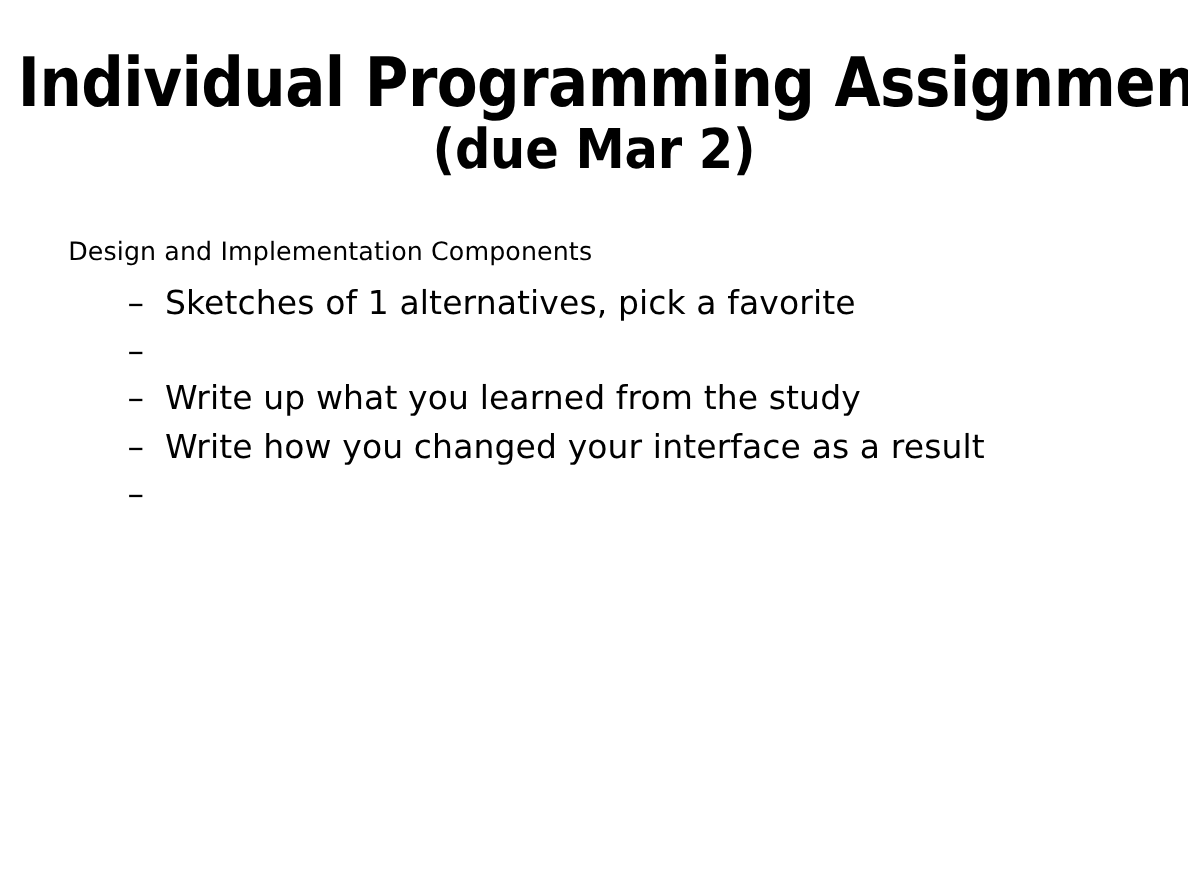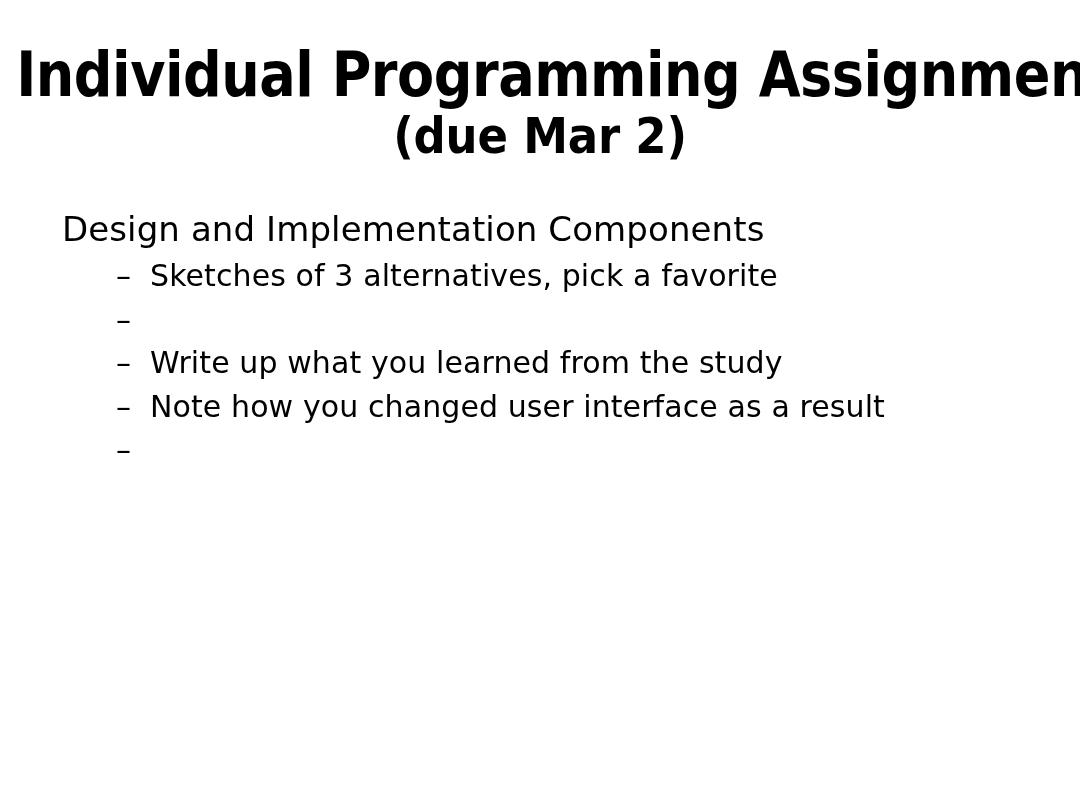--- a/index.html
+++ b/index.html
@@ -52,21 +52,21 @@
   
   .body-block {
     position: absolute;
     left: 62px;
     top: 208px;
     width: 960px;
   }
   .level1 {
     font-family: "DejaVu Sans", "Liberation Sans", sans-serif;
     font-weight: normal;
-    font-size: 34px;
+    font-size: 23px;
     line-height: 42px;
     letter-spacing: 0.1px;
     white-space: nowrap;
   }
   .bullets {
     margin: 4px 0 0 0;
     padding: 0;
     list-style: none;
   }
   .bullet {
@@ -99,32 +99,32 @@
     <div class="title-sub">(due Mar 2)</div>
   </div>
 
   <div class="body-block">
 
     <div class="level1">Design and Implementation Components</div>
 
     <ul class="bullets">
       <li class="bullet">
         <span class="bullet-dash">–</span>
-        <span class="bullet-text">Sketches of 3 alternatives, pick a favorite</span>
+        <span class="bullet-text">Sketches of 1 alternatives, pick a favorite</span>
       </li>
       <li class="bullet">
         <span class="bullet-dash">–</span>
       </li>
       <li class="bullet">
         <span class="bullet-dash">–</span>
         <span class="bullet-text">Write up what you learned from the study</span>
       </li>
       <li class="bullet">
         <span class="bullet-dash">–</span>
-        <span class="bullet-text">Note how you changed user interface as a result</span>
+        <span class="bullet-text">Write how you changed your interface as a result</span>
       </li>
       <li class="bullet">
         <span class="bullet-dash">–</span>
       </li>
     </ul>
 
   </div>
 </div>
 
 </body></html>

